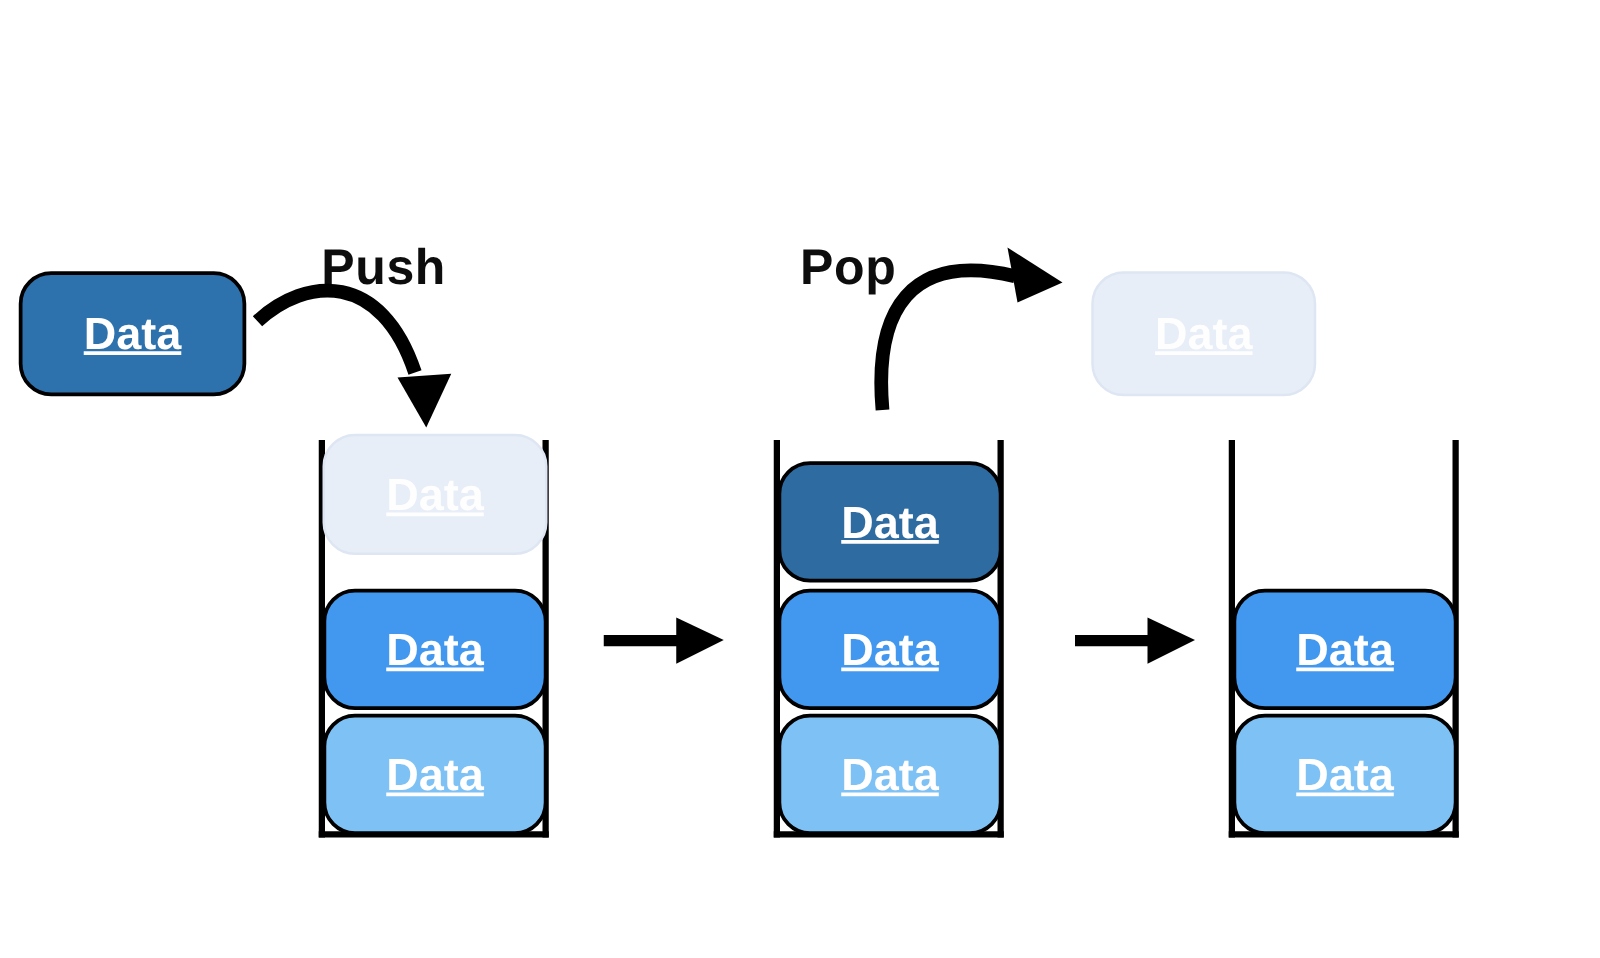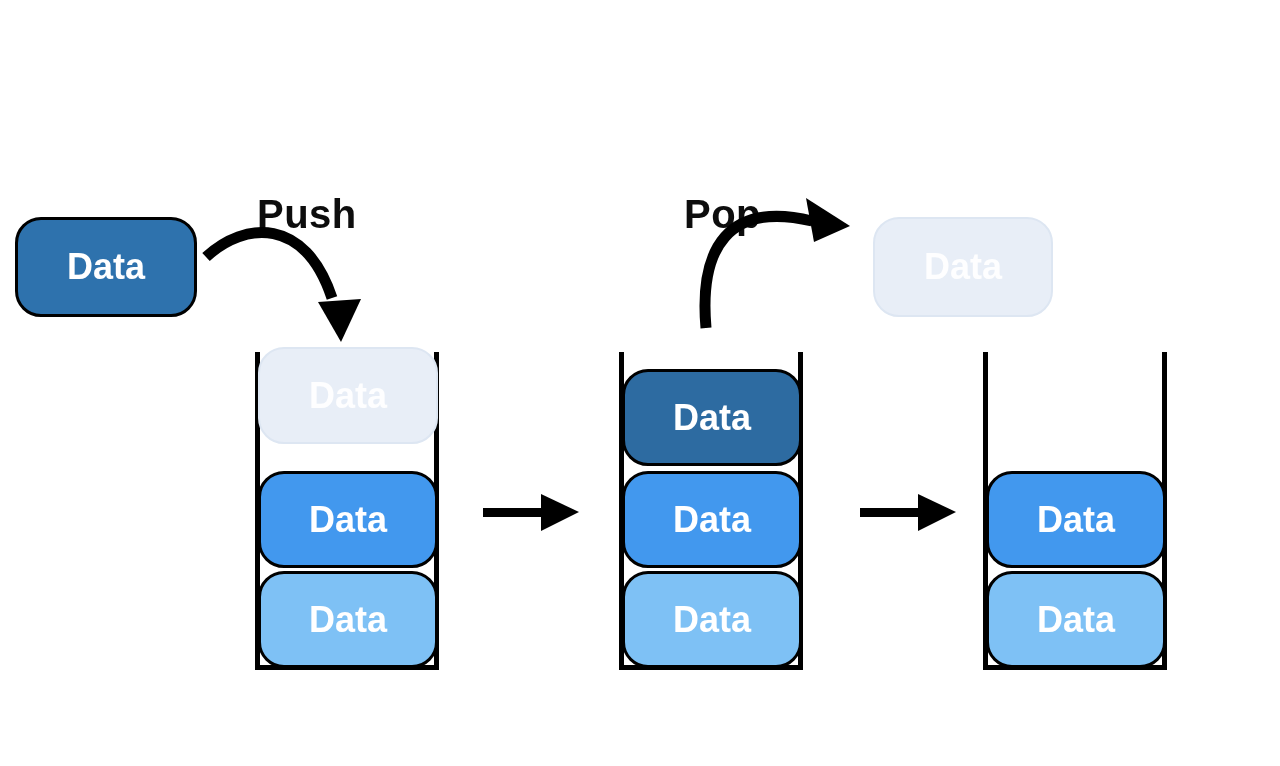--- a/index.html
+++ b/index.html
@@ -17,21 +17,21 @@
   }
   .op-label {
     position: absolute;
     font-size: 40px;
     font-weight: bold;
     color: #0d0d0d;
     letter-spacing: 0.5px;
     margin-top: 40px;
   }
   #push-label { left: 257px; top: 152px; }
-  #pop-label  { left: 684px; top: 152px; }
+  #pop-label  { left: 640px; top: 152px; }
 
   .stack-container {
     position: absolute;
     border-left: 5px solid #000;
     border-right: 5px solid #000;
     border-bottom: 5px solid #000;
     box-sizing: border-box;
     width: 184px;
     height: 318px;
     top: 352px;
@@ -46,20 +46,21 @@
     height: 97px;
     box-sizing: border-box;
     border-radius: 26px;
     border: 3px solid #000;
     display: flex;
     align-items: center;
     justify-content: center;
     font-size: 36px;
     font-weight: bold;
     color: #ffffff;
+    text-decoration: underline;
   }
   .fill-darker { background: #2e72ad; }
   .fill-dark   { background: #2d6ba1; }
   .fill-medium { background: #4298ee; }
   .fill-light  { background: #7ec1f5; }
   .ghost {
     background: #e8eef7;
     border: 2px solid #dde6f2;
     color: rgba(255,255,255,0.92);
   }

